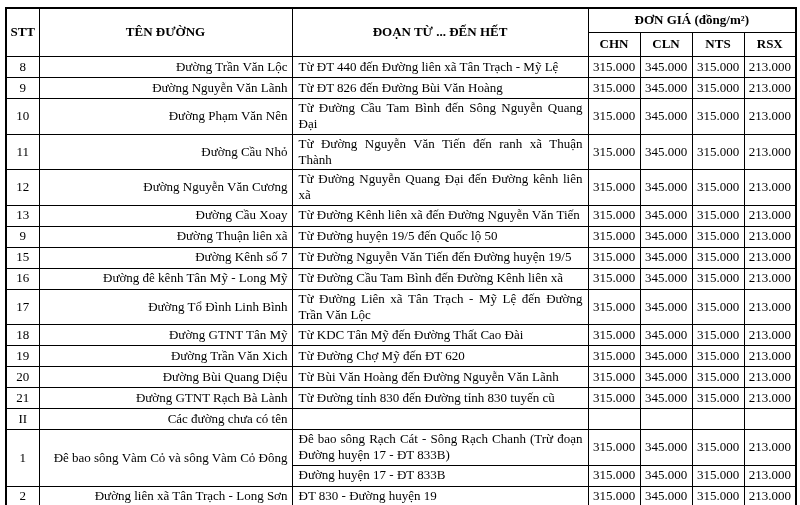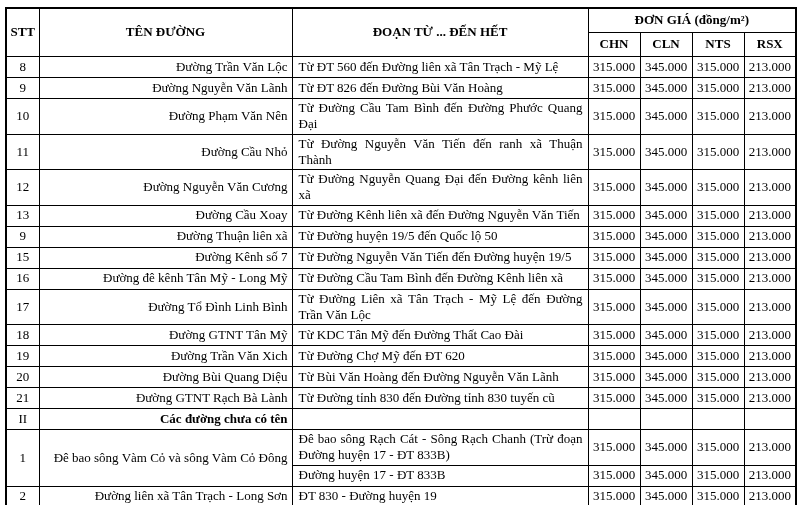--- a/index.html
+++ b/index.html
@@ -31,21 +31,21 @@
   }
   thead th {
     font-weight: bold;
     text-align: center;
     padding: 2px 2px;
     height: 19px;
   }
   tbody tr { height: 21px; }
   td.c-stt   { text-align: center; }
   td.c-name  { text-align: right; padding-left: 6px; }
-  td.c-name.bold { font-weight: bold; margin-top: 21px; }
+  td.c-name.bold { font-weight: normal; margin-top: 21px; }
   td.c-seg   { text-align: justify; padding-left: 6px; padding-right: 5px; }
   td.c-price { text-align: center; padding: 1px 2px; }
 </style>
 </head>
 <body>
 
 <table class="price-table">
   <colgroup>
     <col class="w-stt">
       <col class="w-name">
@@ -66,39 +66,39 @@
       <th>CHN</th>
       <th>CLN</th>
       <th>NTS</th>
       <th>RSX</th>
     </tr>
   </thead>
   <tbody>
       <tr>
         <td class="c-stt" rowspan="1">8</td>
         <td class="c-name" rowspan="1">Đường Trần Văn Lộc</td>
-        <td class="c-seg">Từ ĐT 560 đến Đường liên xã Tân Trạch - Mỹ Lệ</td>
+        <td class="c-seg">Từ ĐT 440 đến Đường liên xã Tân Trạch - Mỹ Lệ</td>
         <td class="c-price">315.000</td>
         <td class="c-price">345.000</td>
         <td class="c-price">315.000</td>
         <td class="c-price">213.000</td>
       </tr>
       <tr>
         <td class="c-stt" rowspan="1">9</td>
         <td class="c-name" rowspan="1">Đường Nguyễn Văn Lãnh</td>
         <td class="c-seg">Từ ĐT 826 đến Đường Bùi Văn Hoàng</td>
         <td class="c-price">315.000</td>
         <td class="c-price">345.000</td>
         <td class="c-price">315.000</td>
         <td class="c-price">213.000</td>
       </tr>
       <tr>
         <td class="c-stt" rowspan="1">10</td>
         <td class="c-name" rowspan="1">Đường Phạm Văn Nên</td>
-        <td class="c-seg">Từ Đường Cầu Tam Bình đến Đường Phước Quang Đại</td>
+        <td class="c-seg">Từ Đường Cầu Tam Bình đến Sông Nguyễn Quang Đại</td>
         <td class="c-price">315.000</td>
         <td class="c-price">345.000</td>
         <td class="c-price">315.000</td>
         <td class="c-price">213.000</td>
       </tr>
       <tr>
         <td class="c-stt" rowspan="1">11</td>
         <td class="c-name" rowspan="1">Đường Cầu Nhỏ</td>
         <td class="c-seg">Từ Đường Nguyễn Văn Tiến đến ranh xã Thuận Thành</td>
         <td class="c-price">315.000</td>

